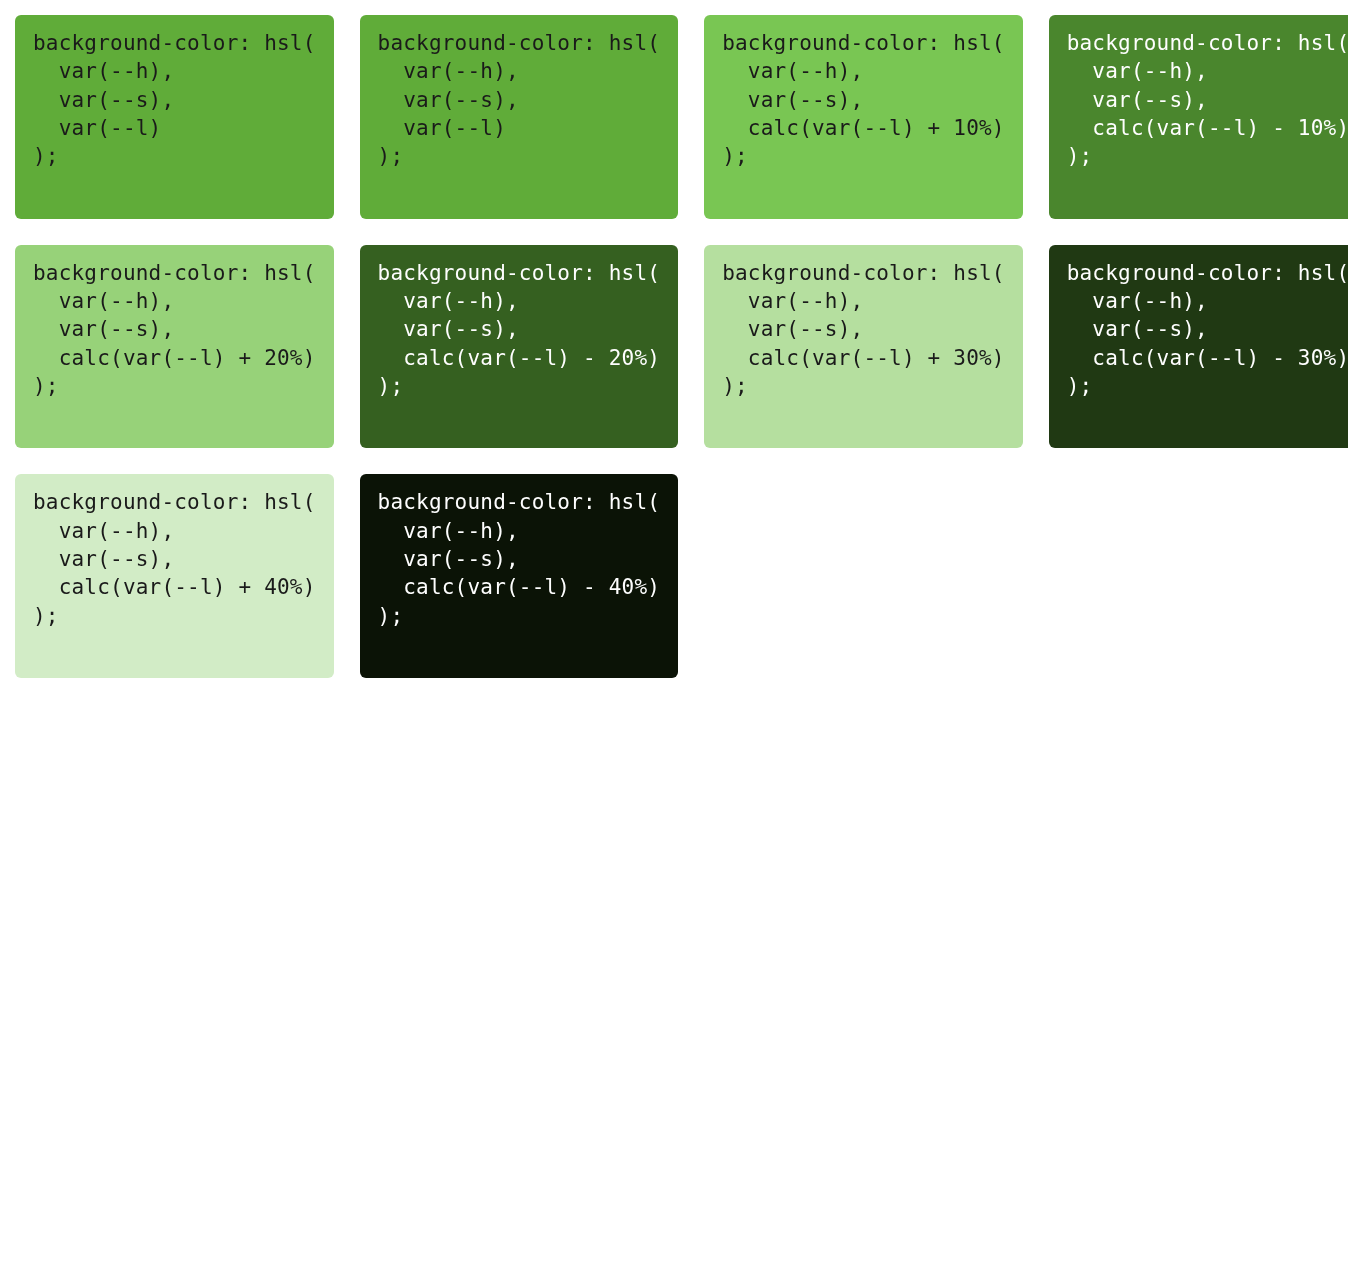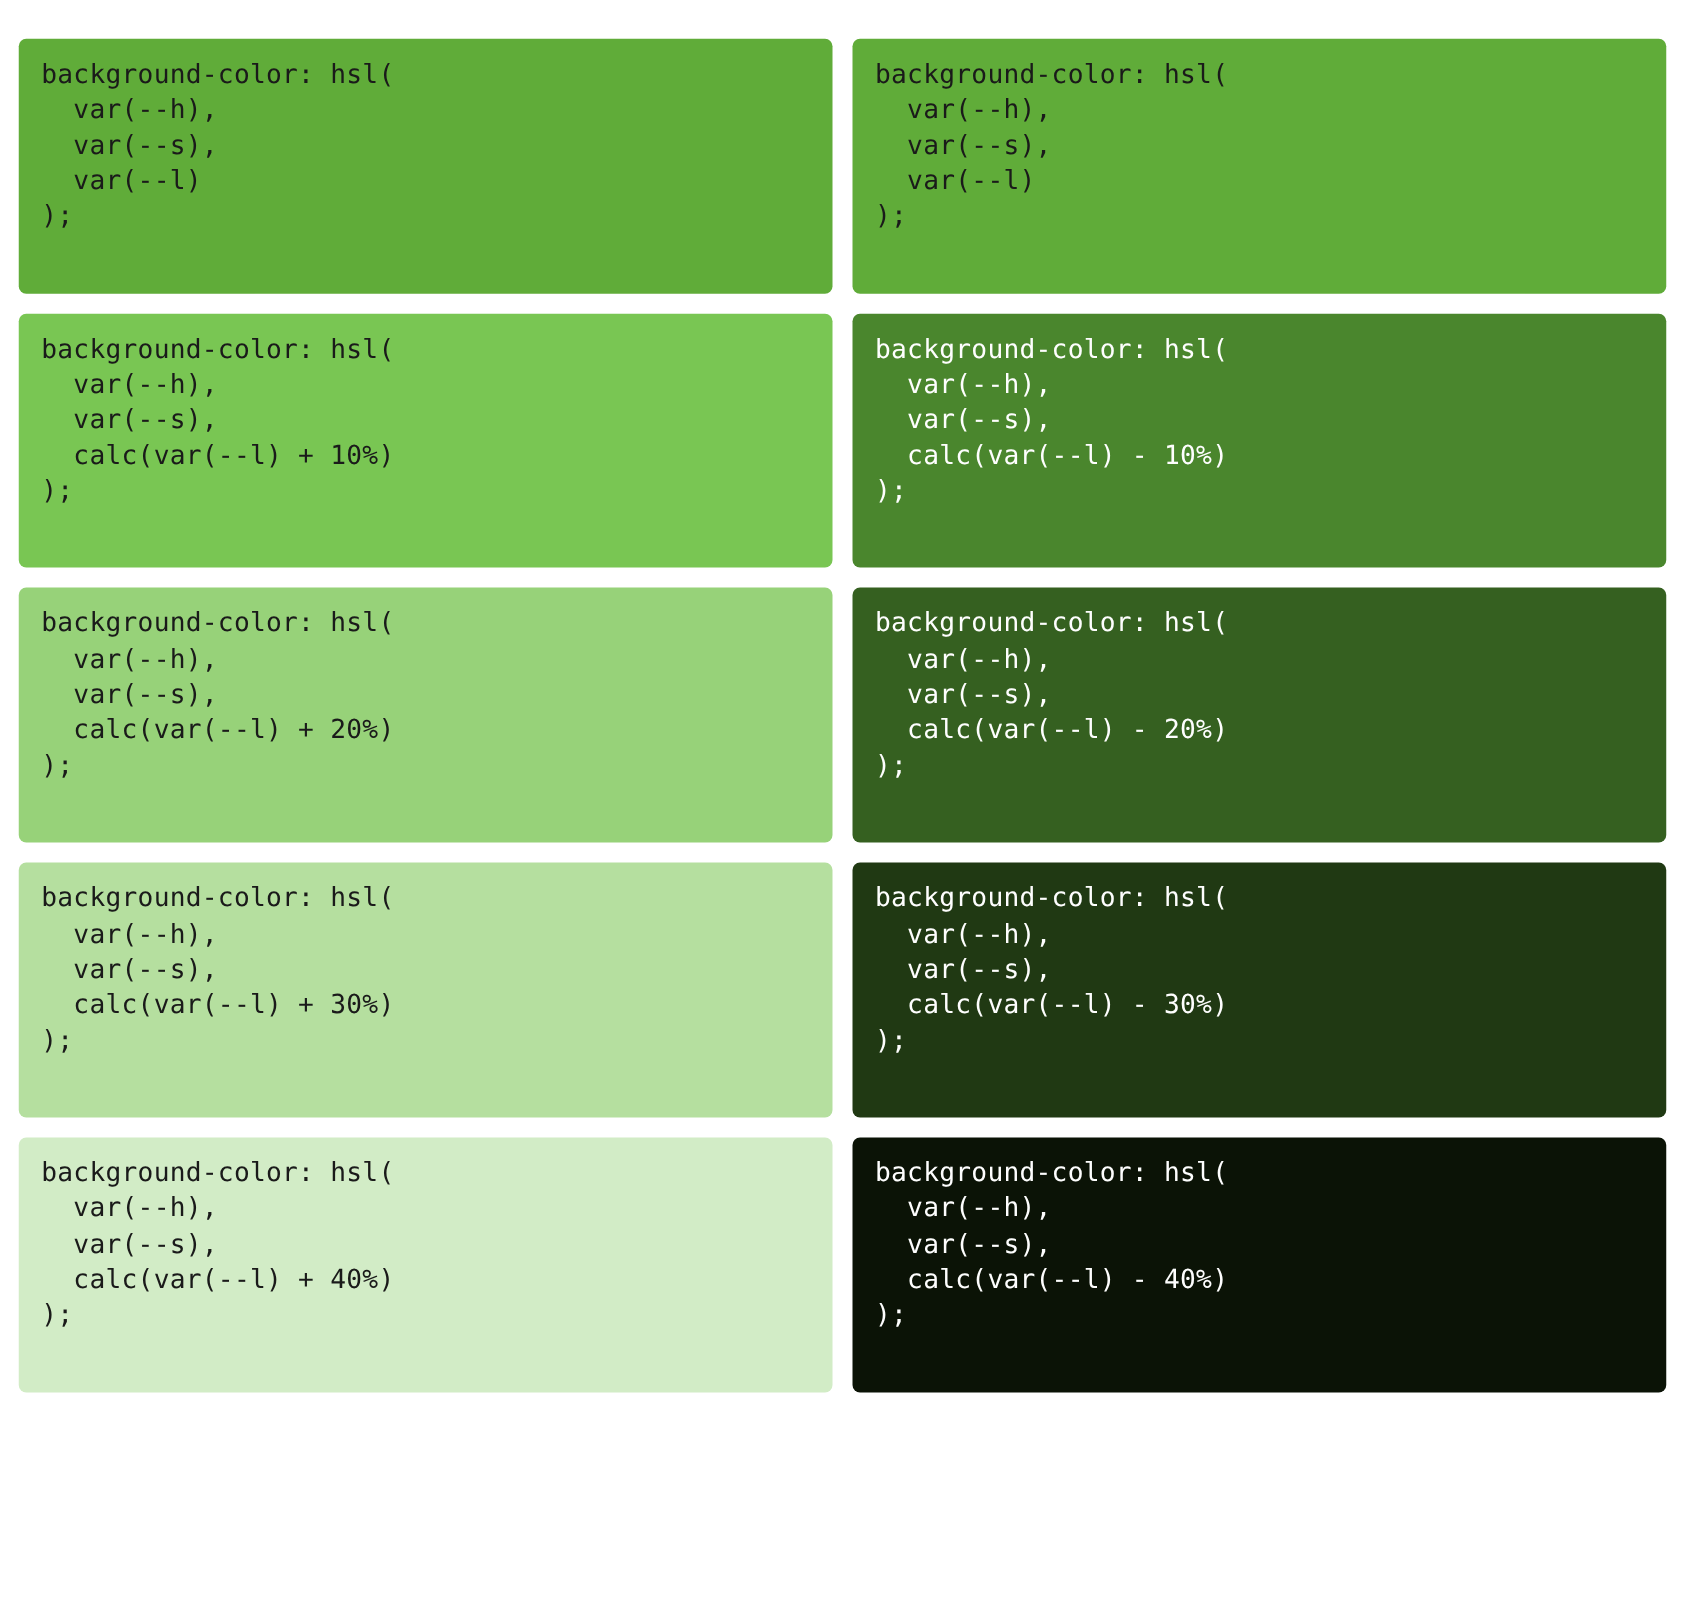--- a/index.html
+++ b/index.html
@@ -10,25 +10,25 @@
   body {
     margin: 0;
     padding: 15px;
     background: #ffffff;
     font-family: ui-monospace, "SF Mono", Menlo, Consolas, monospace;
     font-size: 21px;
     letter-spacing: 0.2px;
   }
   .grid {
     display: grid;
-    grid-template-columns: 1fr 1fr;
+    grid-template-columns: 1fr 1fr 1fr 1fr;
     grid-auto-rows: 1fr;
-    gap: 16px;
+    gap: 26px;
     max-width: 1318px;
-    margin: 16px auto;
+    margin: 0 auto;
   }
   .swatch {
     border-radius: 6px;
     padding: 14px 18px 48px 18px;
     white-space: pre;
     line-height: 1.35;
     box-sizing: border-box;
   }
   .light { color: #1a1a1a; }
   .dark  { color: #fefefe; }

